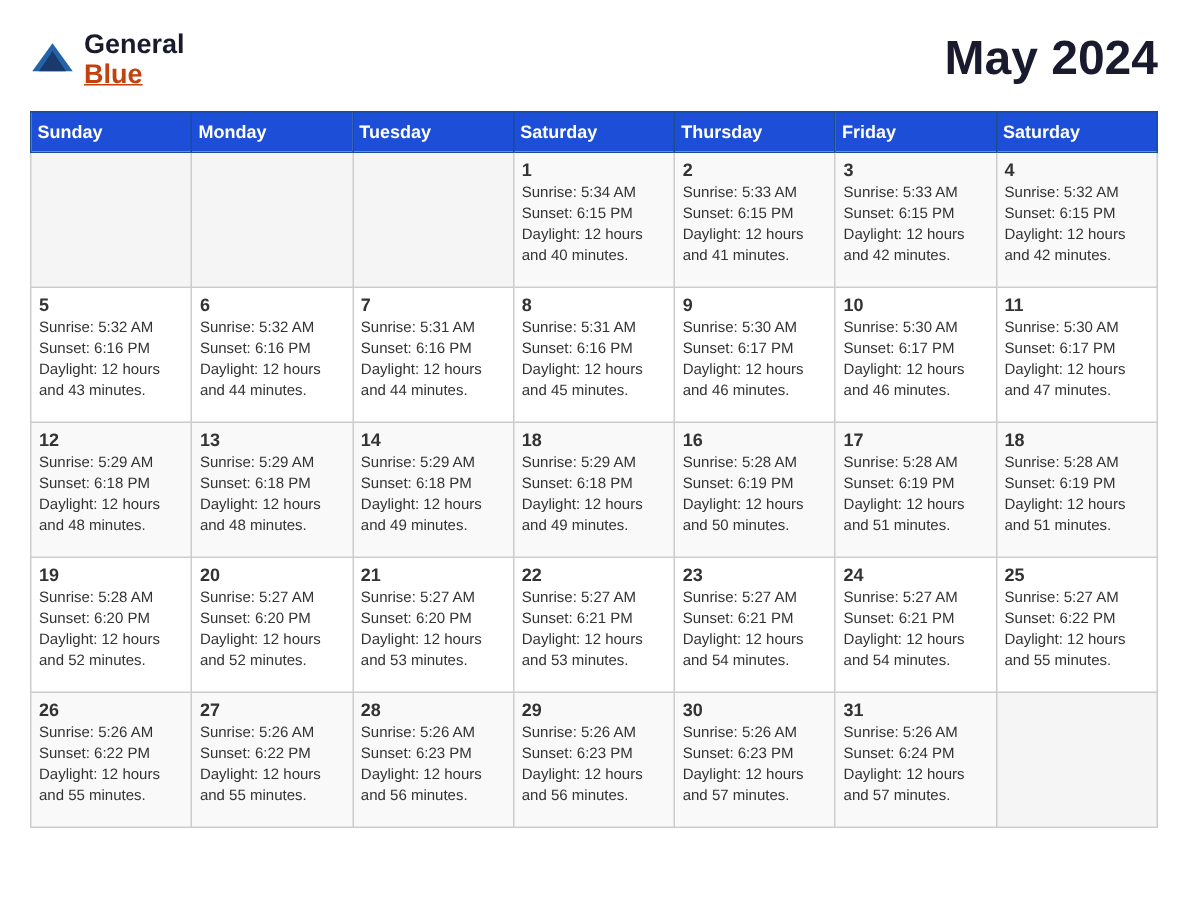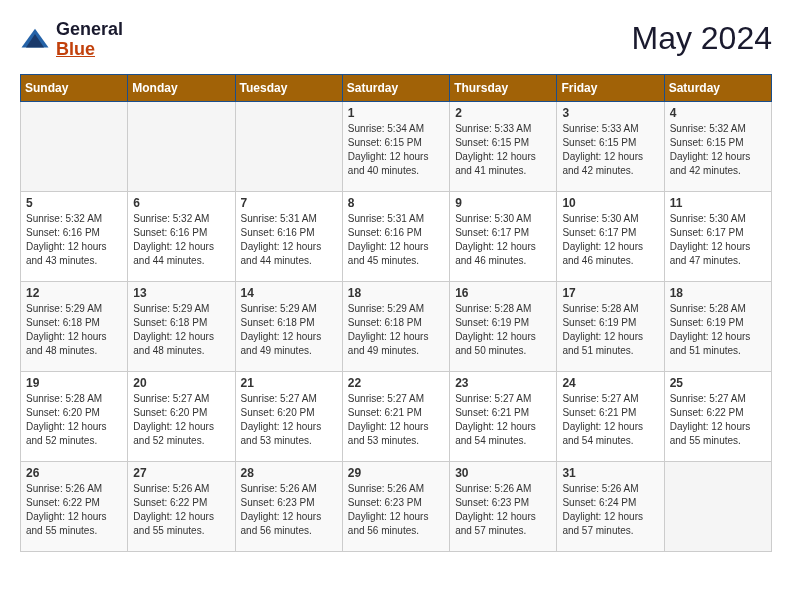--- a/index.html
+++ b/index.html
@@ -30,34 +30,34 @@
     .logo-blue { color: #c2410c; text-decoration: underline; }
     .logo-icon {
       width: 30px;
       height: 30px;
     }
     .title-block {
       text-align: right;
     }
     .main-title {
       font-size: 32px;
-      font-weight: normal;
+      font-weight: bold;
       color: #1a1a2e;
     }
     .subtitle {
       font-size: 14px;
       color: #333;
     }
     table {
       width: 100%;
       border-collapse: collapse;
       font-size: 11px;
     }
     thead tr {
-      background-color: #a16207;
+      background-color: #1d4ed8;
       color: white;
     }
     thead th {
       padding: 6px 4px;
       text-align: left;
       font-weight: bold;
       font-size: 12px;
       border: 1px solid #1a4e8c;
     }
     tbody tr {

